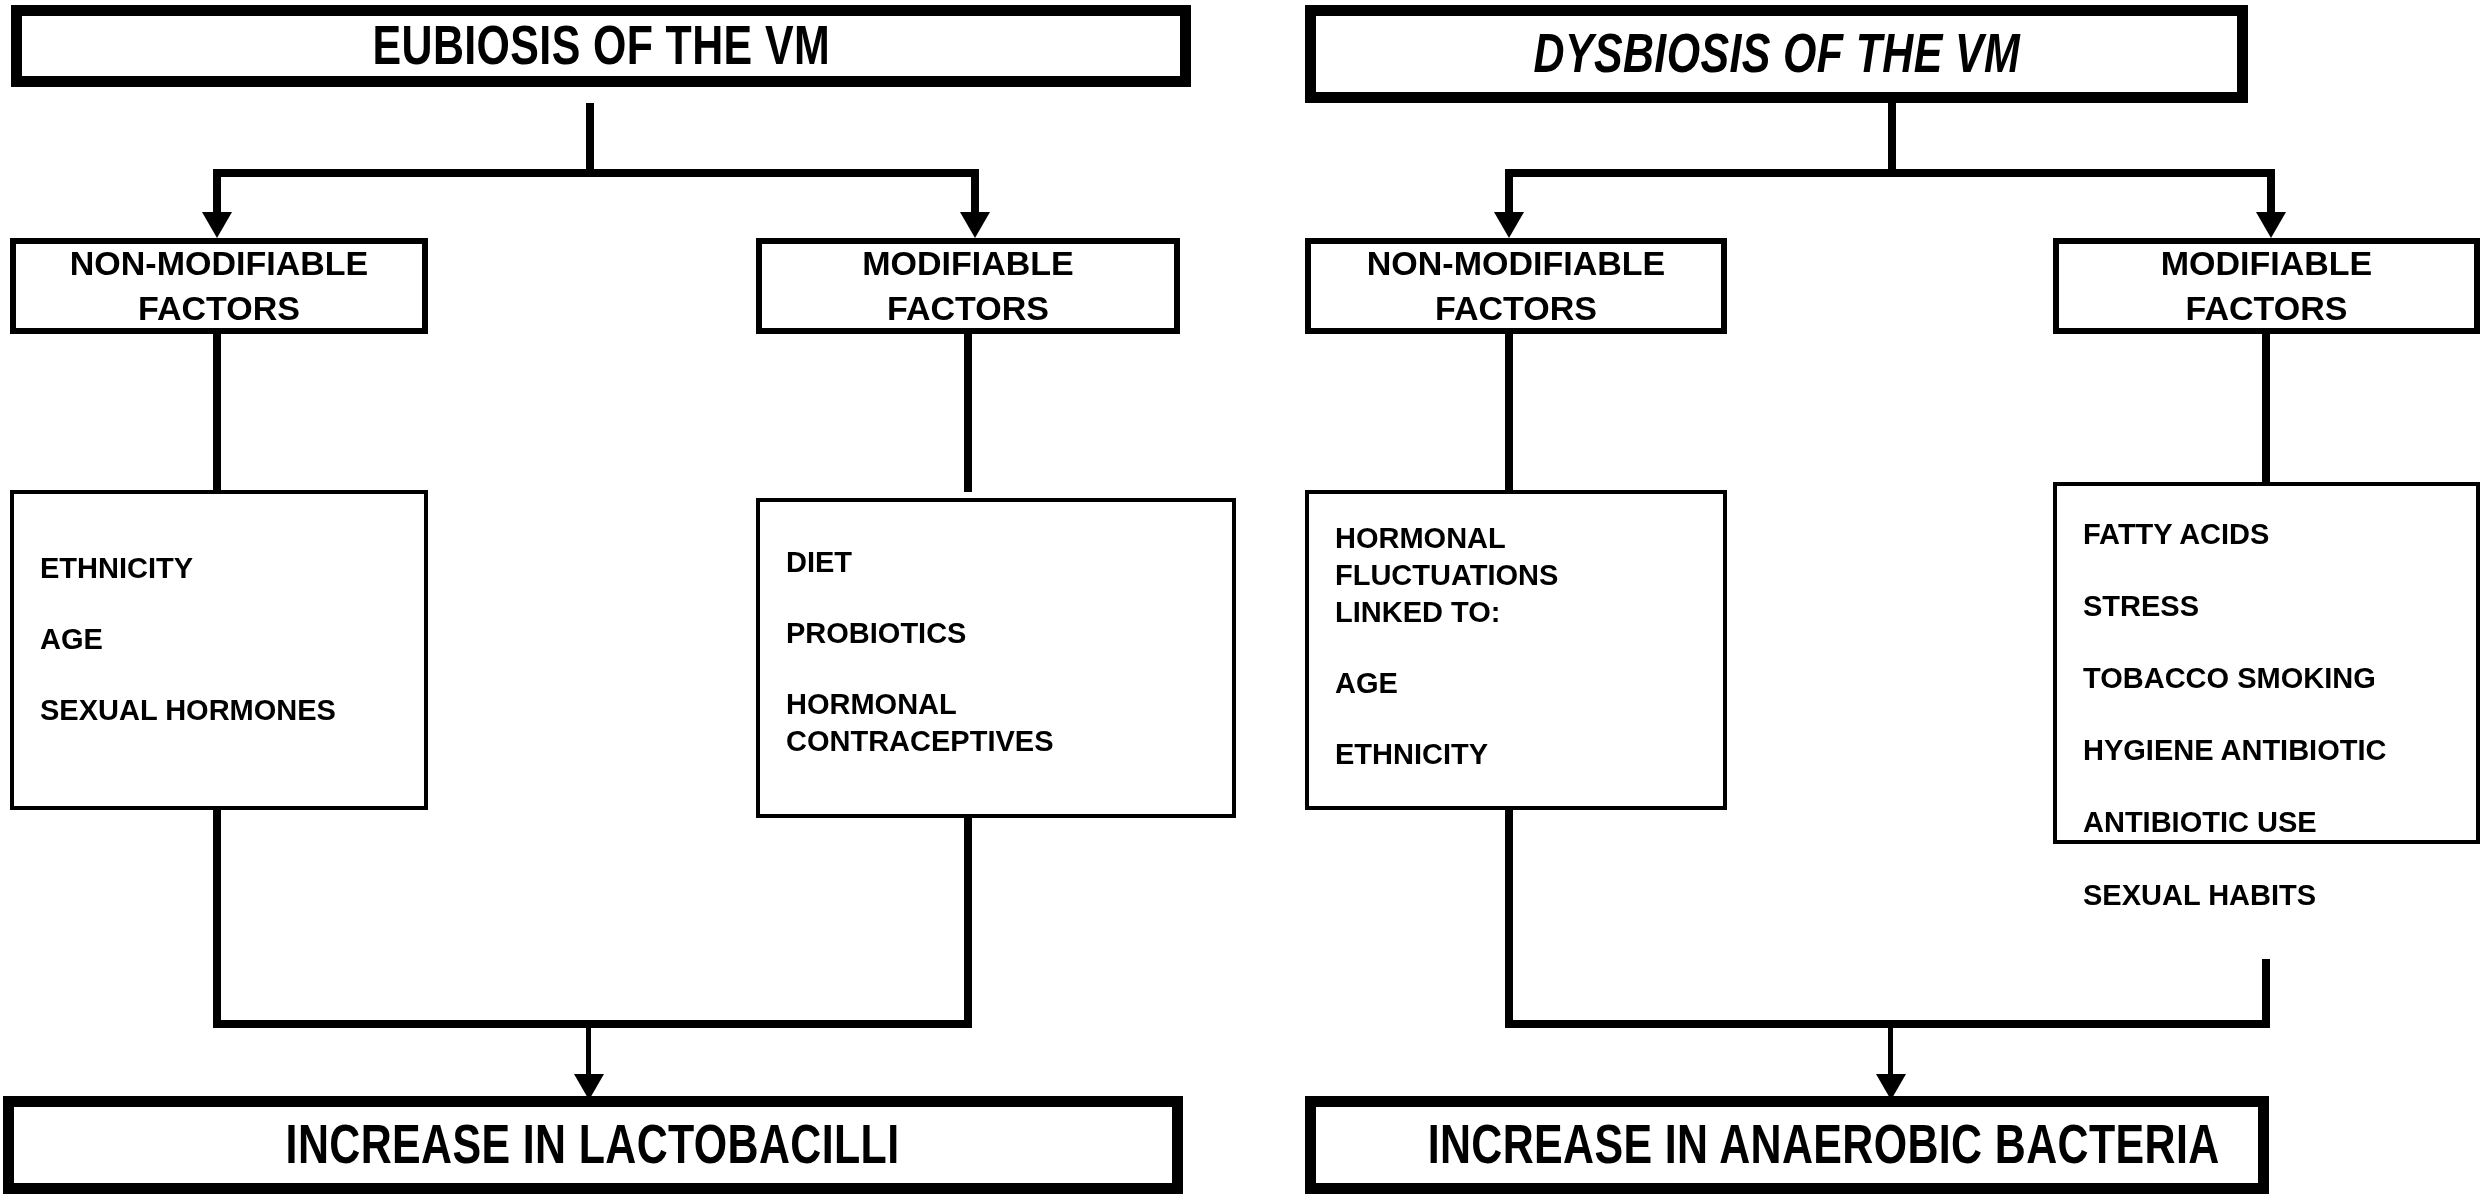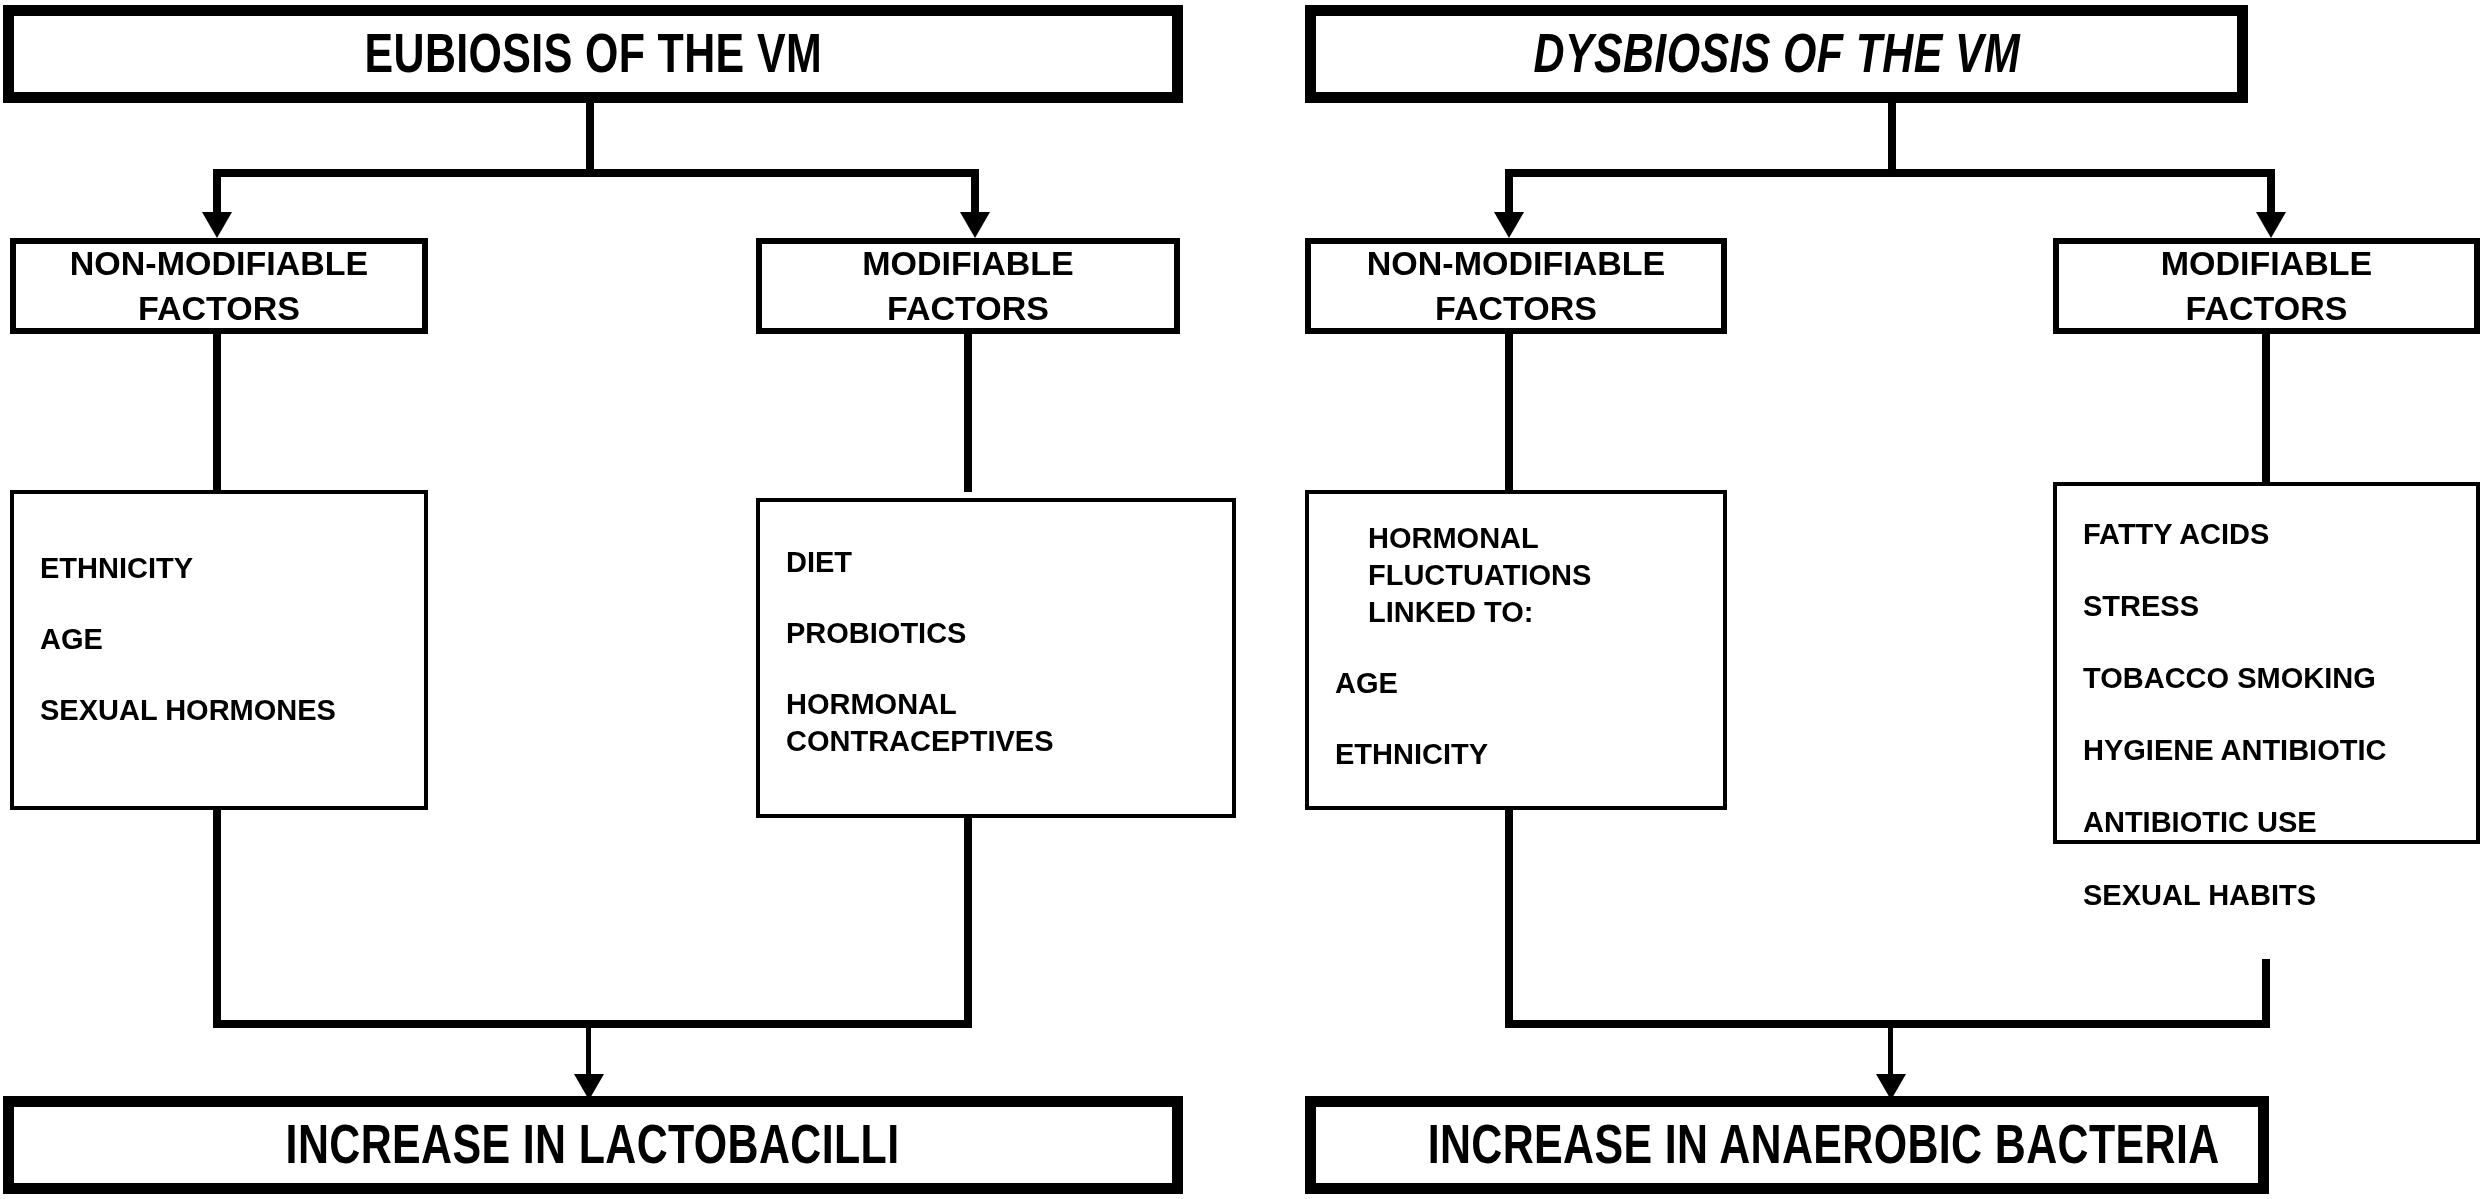--- a/index.html
+++ b/index.html
@@ -96,21 +96,21 @@
     border-right: 15px solid transparent;
     border-top: 26px solid #000000;
     z-index: 3;
   }
 </style>
 </head>
 <body>
 
 <div id="canvas">
 
-  <div class="box box-heavy" style="left:3px; top:5px; width:1180px; height:98px;">
+  <div class="box box-heavy" style="left:11px; top:5px; width:1180px; height:82px;">
     <div class="title-text"><span class="title-scale">EUBIOSIS OF THE VM</span></div>
   </div>
 
   <div class="ln" style="left:586px; top:103px; width:8px; height:72px;"></div>
 
   <div class="ln" style="left:213px; top:169px; width:766px; height:8px;"></div>
 
   <div class="ln" style="left:213px; top:169px; width:8px; height:45px;"></div>
   <div class="arrow-down" style="left:202px; top:212px;"></div>
 
@@ -182,21 +182,21 @@
     <div class="cat-text">
       <span>MODIFIABLE</span><br><span>FACTORS</span>
     </div>
   </div>
 
   <div class="ln" style="left:1505px; top:334px; width:8px; height:158px;"></div>
   <div class="ln" style="left:2262px; top:334px; width:8px; height:148px;"></div>
 
   <div class="box" style="left:1305px; top:490px; width:422px; height:320px;">
     <div class="list" style="top:26px;">
-      <div class="list-item" style="max-width:270px;margin-left:33px;">HORMONAL FLUCTUATIONS LINKED TO:</div>
+      <div class="list-item" style="max-width:270px;">HORMONAL FLUCTUATIONS LINKED TO:</div>
       <div class="list-item">AGE</div>
       <div class="list-item">ETHNICITY</div>
     </div>
   </div>
 
   <div class="box" style="left:2053px; top:482px; width:427px; height:362px;">
     <div class="list" style="top:30px;">
       <div class="list-item" style="margin-bottom:35px;">FATTY ACIDS</div>
       <div class="list-item" style="margin-bottom:35px;">STRESS</div>
       <div class="list-item" style="margin-bottom:35px;">TOBACCO SMOKING</div>

